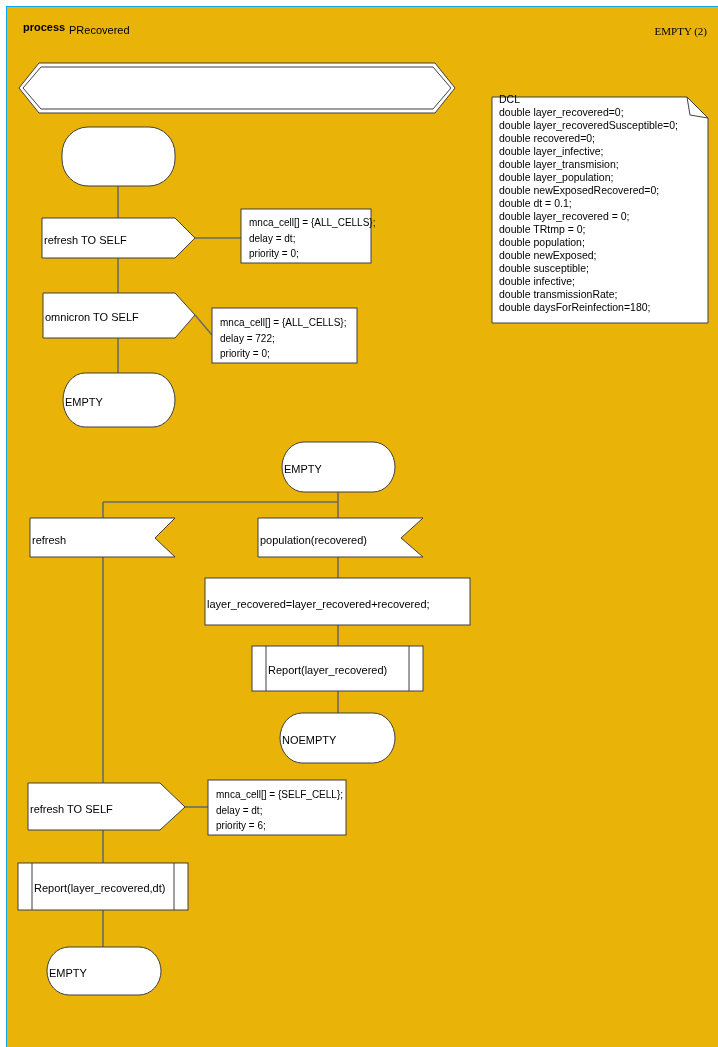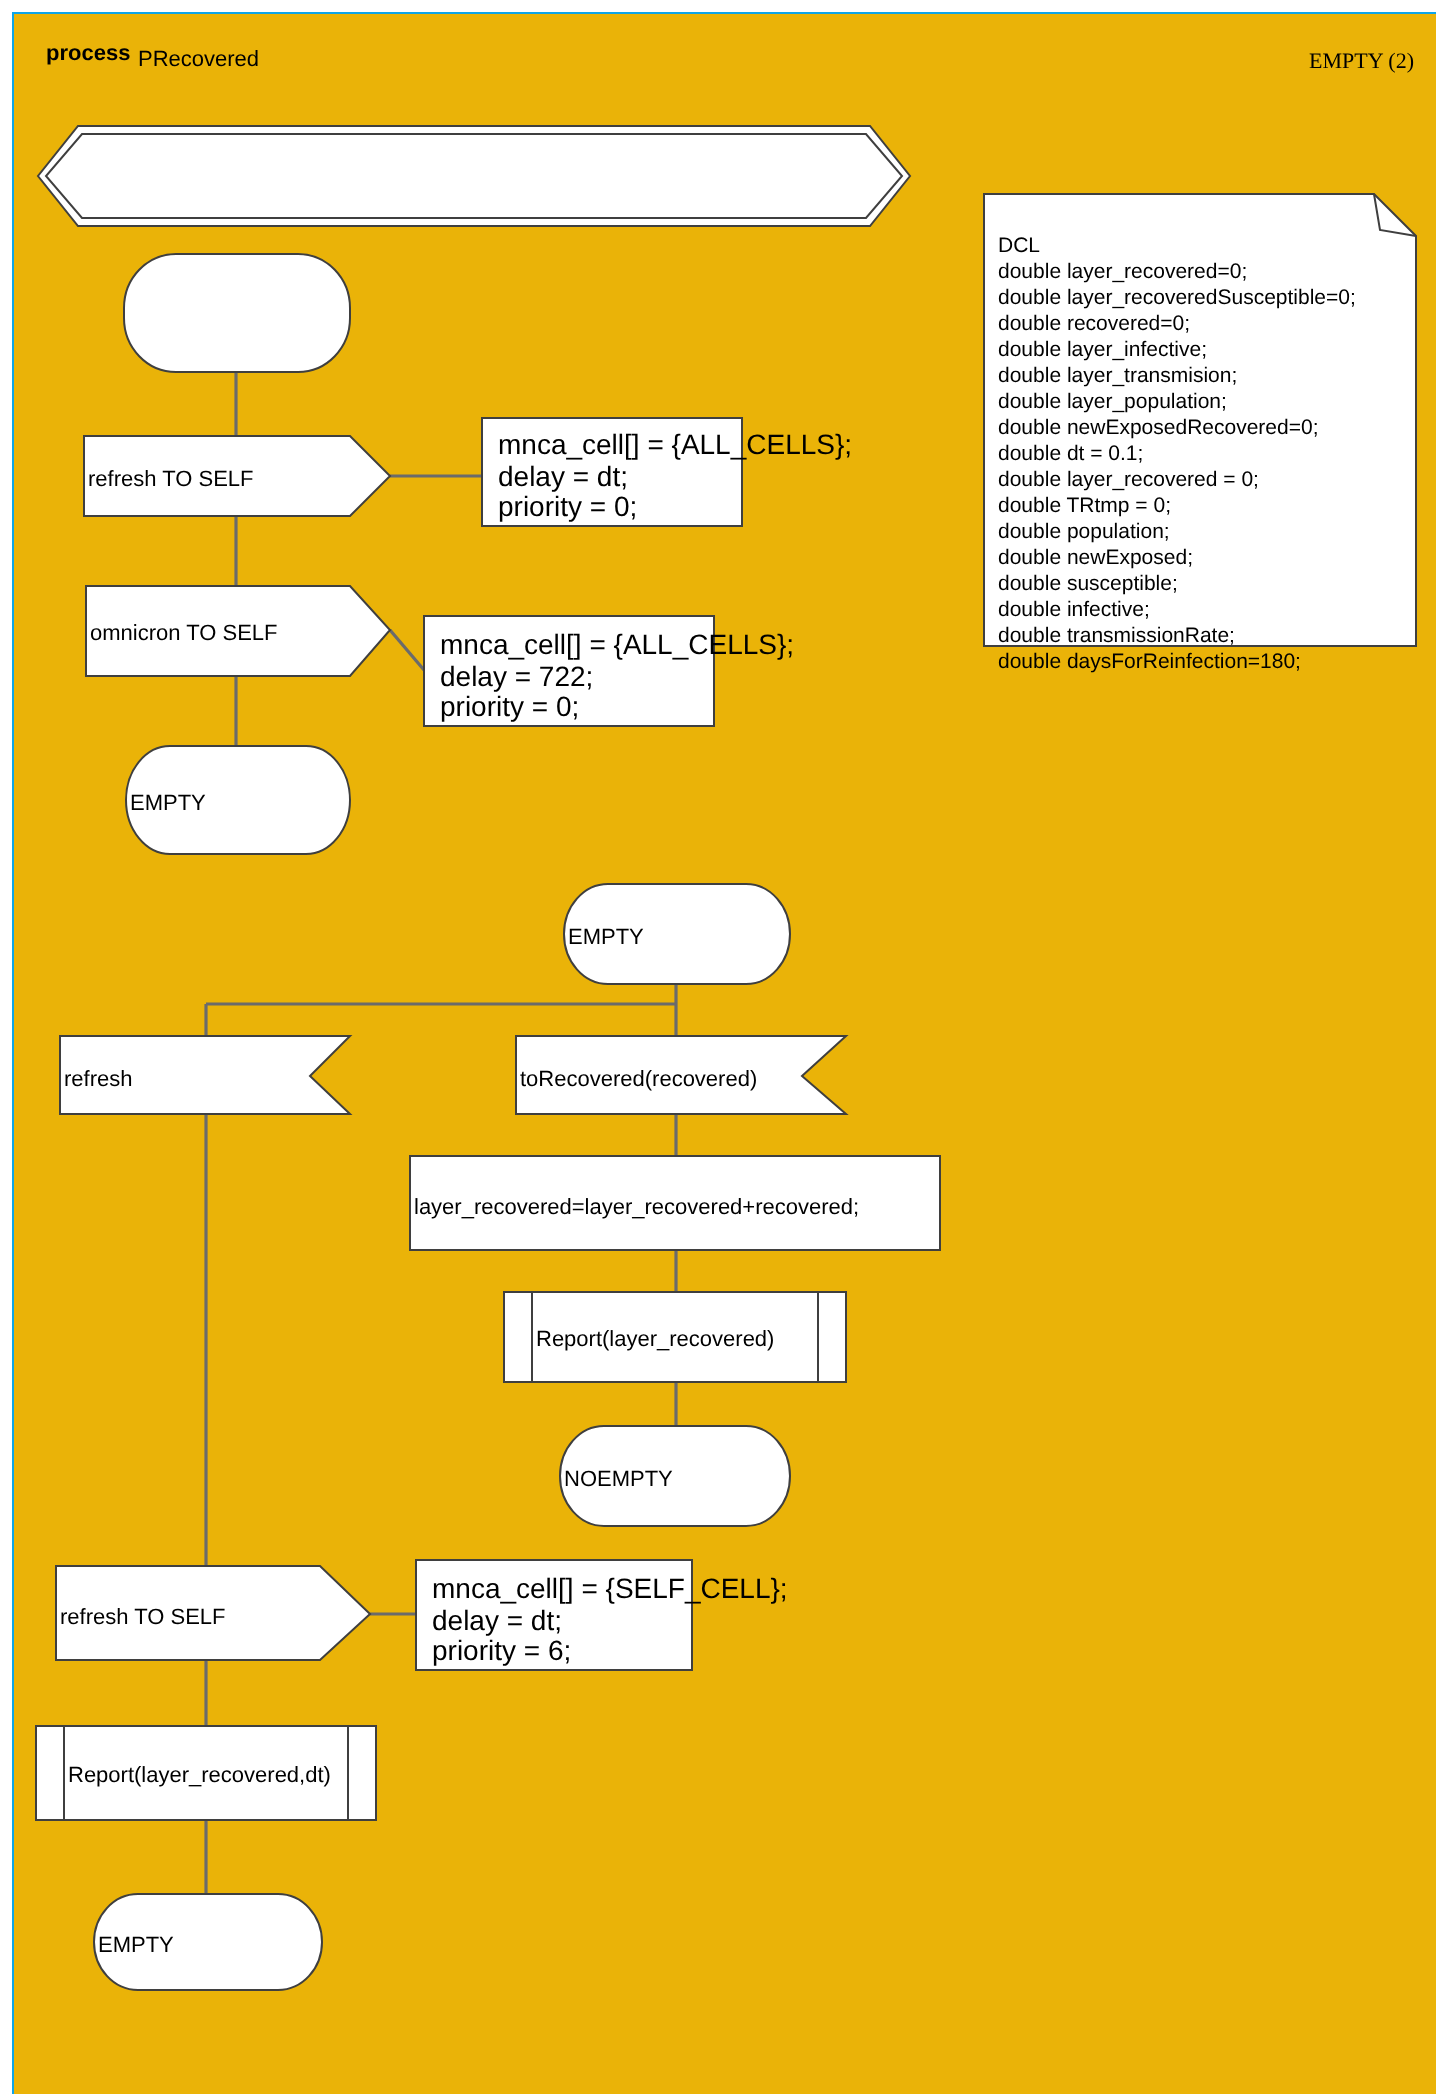--- a/index.html
+++ b/index.html
@@ -15,21 +15,21 @@
   }
   #diagram-svg{position:absolute;left:0;top:0;}
   .lbl{
     position:absolute;
     font-size:11px;
     line-height:15px;
     color:#000;
   }
   .center{}
   .note{
-    font-size:14px;
+    font-size:10px;
     line-height:15.5px;
     white-space:pre;
   }
   .decl{
     font-size:10.5px;
     line-height:13px;
     white-space:pre;
   }
   .hdr-kind{font-weight:bold;}
   .sig{
@@ -102,21 +102,21 @@
 
       <path d="M64,942 L134,942 A22,24 0 0 1 134,990 L64,990 A22,24 0 0 1 64,942 Z"></path>
     </g>
   </svg>
 
   <div class="lbl hdr-kind" style="left:16px;top:13px;">process</div>
   <div class="lbl" style="left:62px;top:16px;">PRecovered</div>
   <div class="lbl" style="left:598px;top:17px;width:102px;text-align:right;font-family:Liberation Serif, serif;">EMPTY (2)</div>
 
 
-  <div class="lbl decl" style="left:492px;top:110px;width:206px;">DCL
+  <div class="lbl decl" style="left:492px;top:86px;width:206px;">DCL
 double layer_recovered=0;
 double layer_recoveredSusceptible=0;
 double recovered=0;
 double layer_infective;
 double layer_transmision;
 double layer_population;
 double newExposedRecovered=0;
 double dt = 0.1;
 double layer_recovered = 0;
 double TRtmp = 0;
@@ -132,21 +132,21 @@
 delay = dt;
 priority = 0;</div>
   <div class="lbl center" style="left:38px;top:303px;width:132px;">omnicron TO SELF</div>
   <div class="lbl note" style="left:213px;top:308px;width:136px;">mnca_cell[] = {ALL_CELLS};
 delay = 722;
 priority = 0;</div>
   <div class="lbl center" style="left:58px;top:388px;width:112px;">EMPTY</div>
 
   <div class="lbl center" style="left:277px;top:455px;width:113px;">EMPTY</div>
   <div class="lbl center" style="left:25px;top:526px;width:128px;">refresh</div>
-  <div class="lbl center" style="left:253px;top:526px;width:146px;">toRecovered(recovered)</div>
+  <div class="lbl center" style="left:253px;top:526px;width:146px;">population(recovered)</div>
   <div class="lbl center" style="left:200px;top:590px;width:265px;">layer_recovered=layer_recovered+recovered;</div>
   <div class="lbl center" style="left:261px;top:656px;width:143px;">Report(layer_recovered)</div>
   <div class="lbl center" style="left:275px;top:726px;width:115px;">NOEMPTY</div>
   <div class="lbl center" style="left:23px;top:795px;width:132px;">refresh TO SELF</div>
   <div class="lbl note" style="left:209px;top:780px;width:128px;">mnca_cell[] = {SELF_CELL};
 delay = dt;
 priority = 6;</div>
   <div class="lbl center" style="left:27px;top:874px;width:142px;">Report(layer_recovered,dt)</div>
   <div class="lbl center" style="left:42px;top:959px;width:114px;">EMPTY</div>
 

